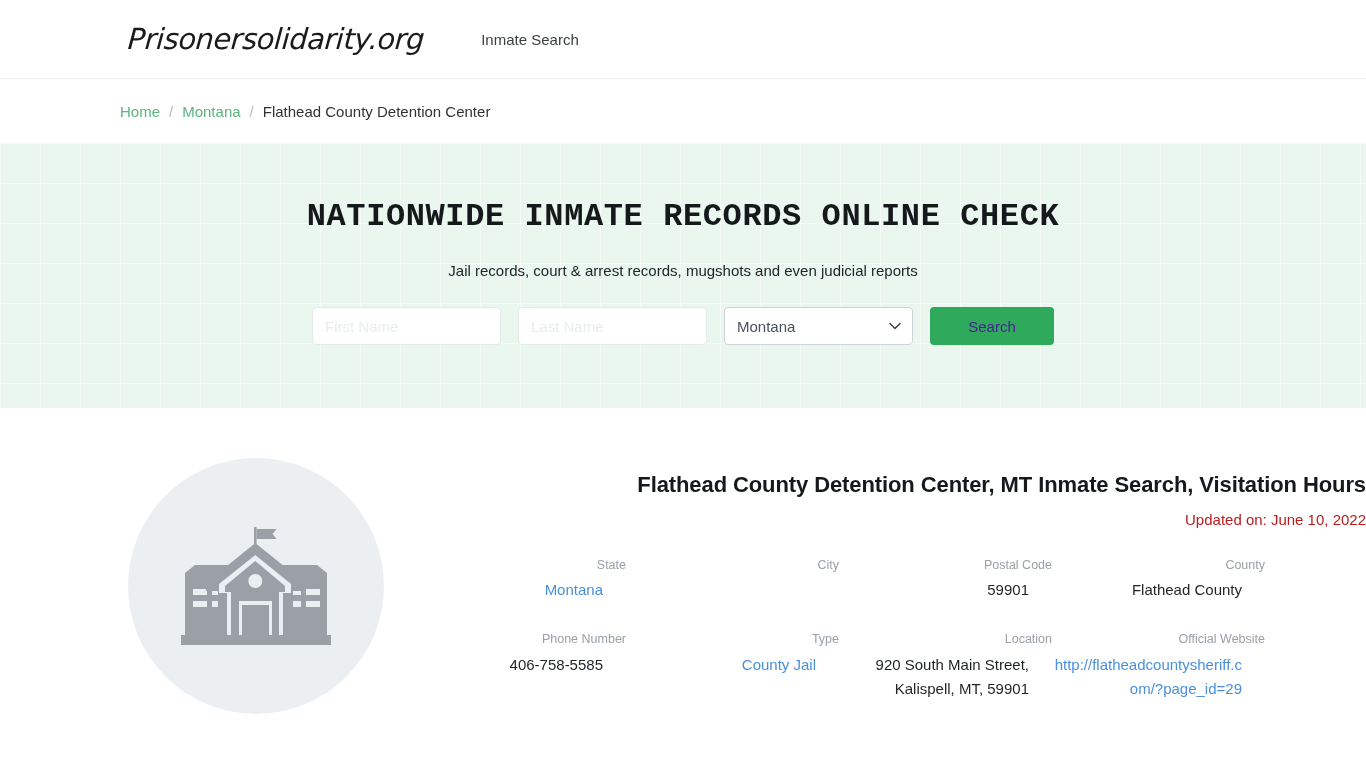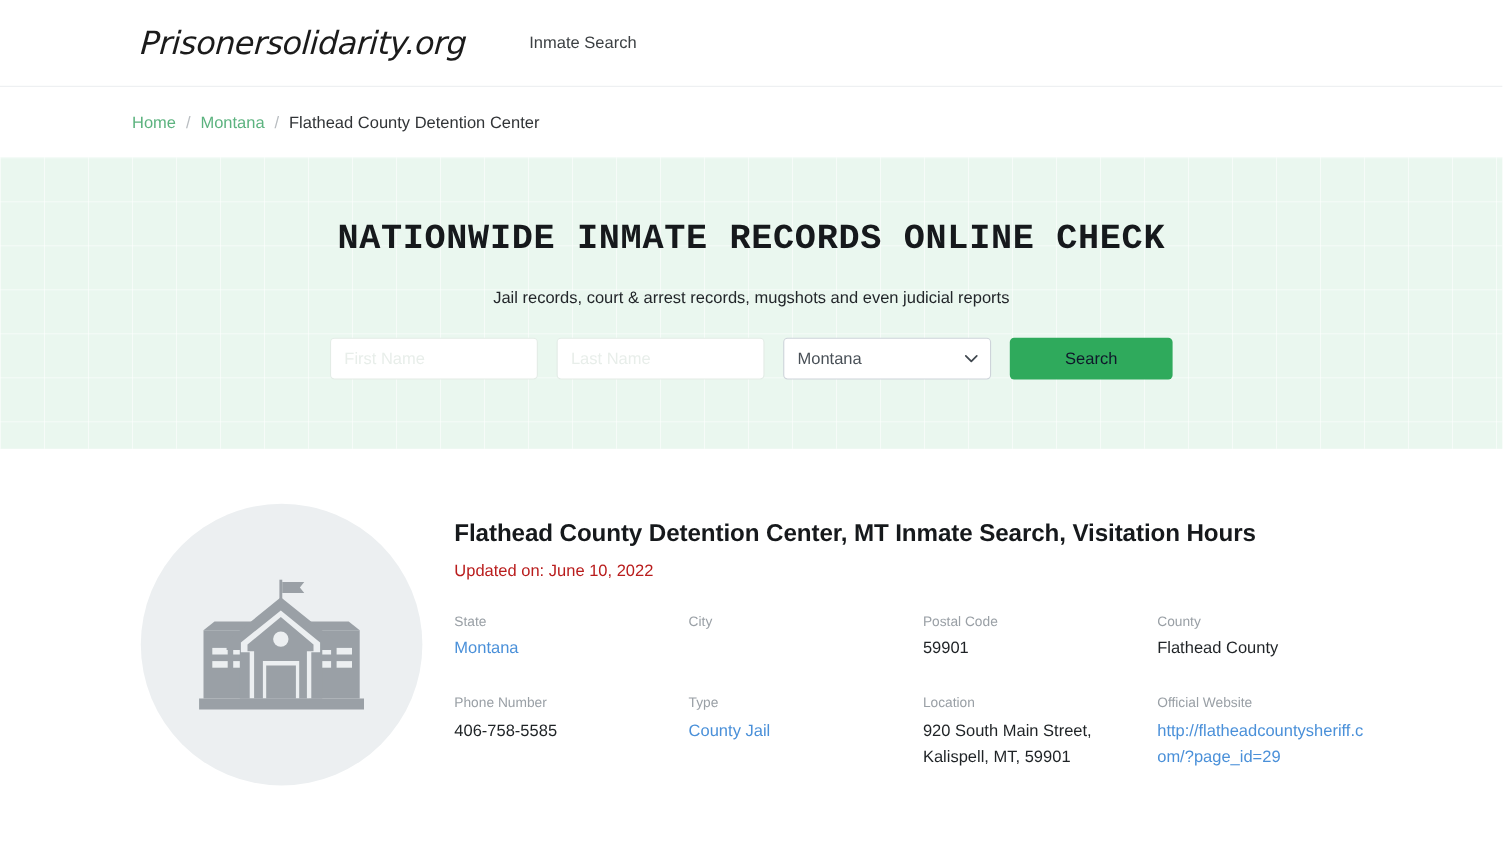--- a/index.html
+++ b/index.html
@@ -139,26 +139,26 @@
     right: 12px;
     top: 50%;
     transform: translateY(-50%);
     pointer-events: none;
     width: 12px;
     height: 8px;
     display: block;
   }
   .search-button {
     margin-left: 17px;
-    width: 148px;
+    width: 124px;
     height: 38px;
     background: #2faa5c;
     border: none;
     border-radius: 4px;
-    color: #0f172a;
+    color: #4c1d95;
     font-size: 15px;
     font-family: "Liberation Sans", sans-serif;
     cursor: pointer;
   }
 
   
   .main {
     background: #ffffff;
     padding: 50px 0 0 0;
     display: flex;
@@ -171,20 +171,21 @@
     background: #eceff1;
     display: flex;
     align-items: center;
     justify-content: center;
     flex: 0 0 256px;
   }
   .facility-body {
     margin-left: 29px;
     padding-top: 14px;
     flex: 1;
+    text-align: right;
   }
   .facility-title {
     font-size: 22px;
     font-weight: 700;
     color: #16191c;
     letter-spacing: -0.1px;
   }
   .facility-updated {
     margin-top: 13px;
     font-size: 15px;

